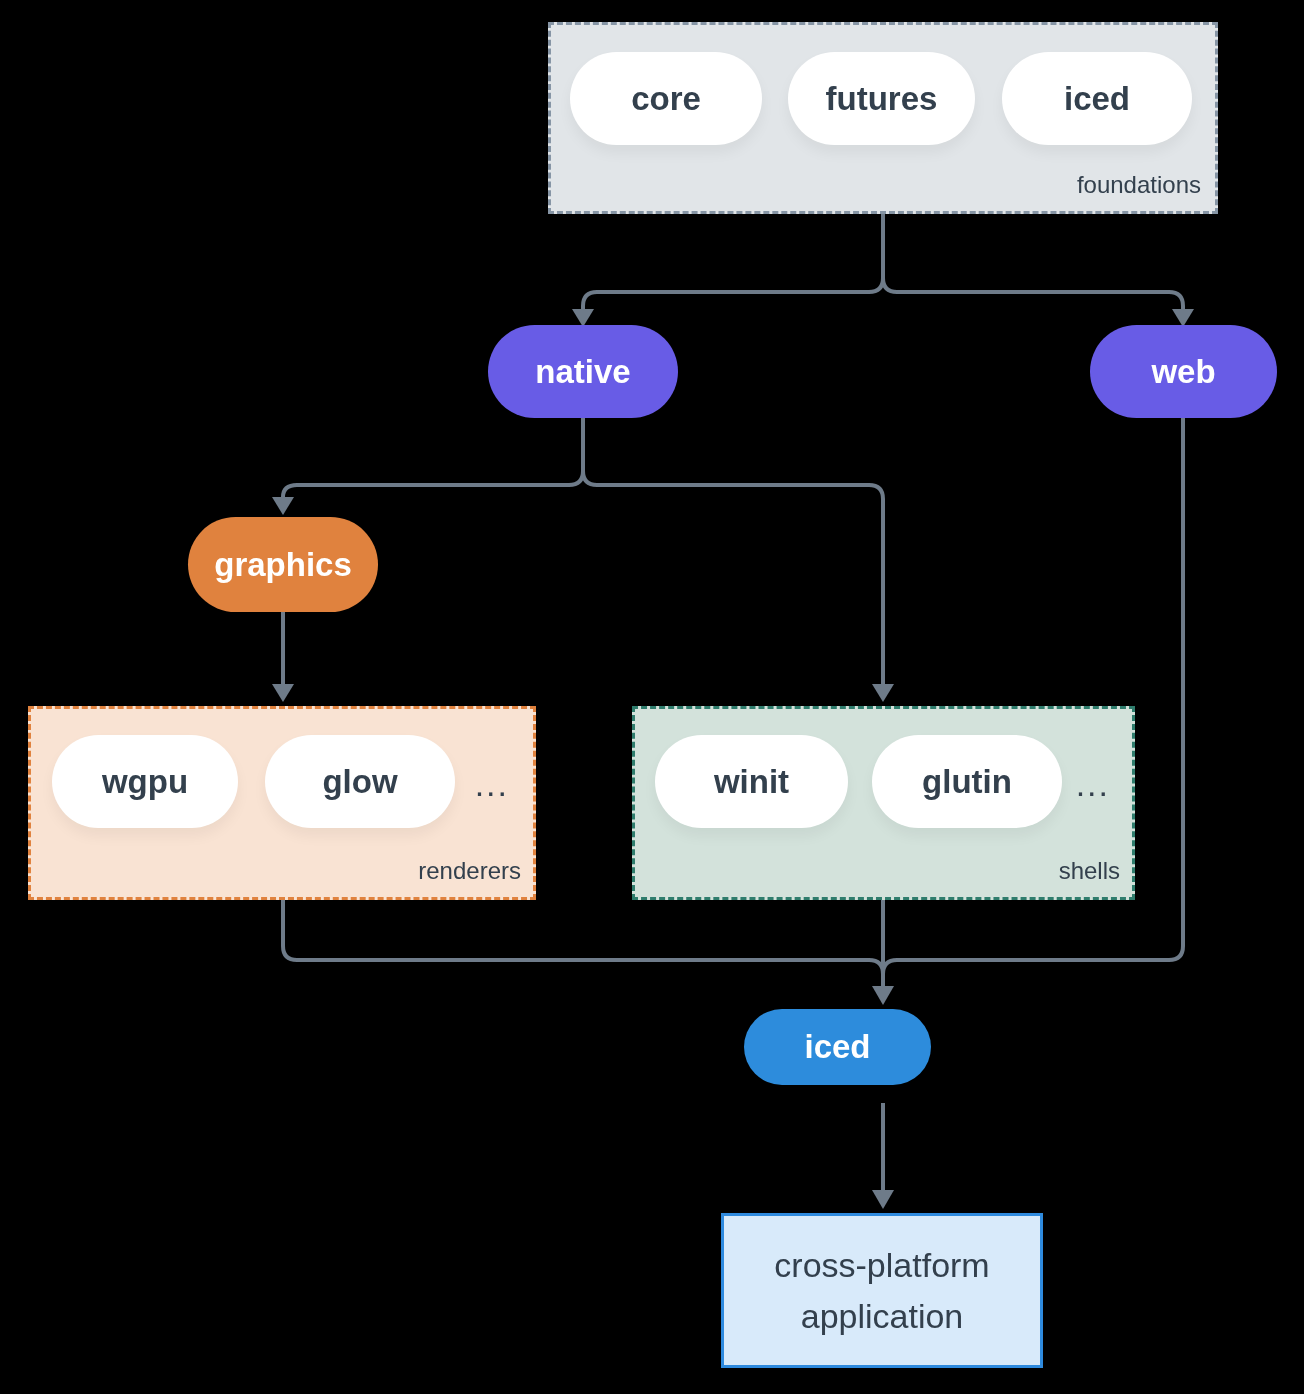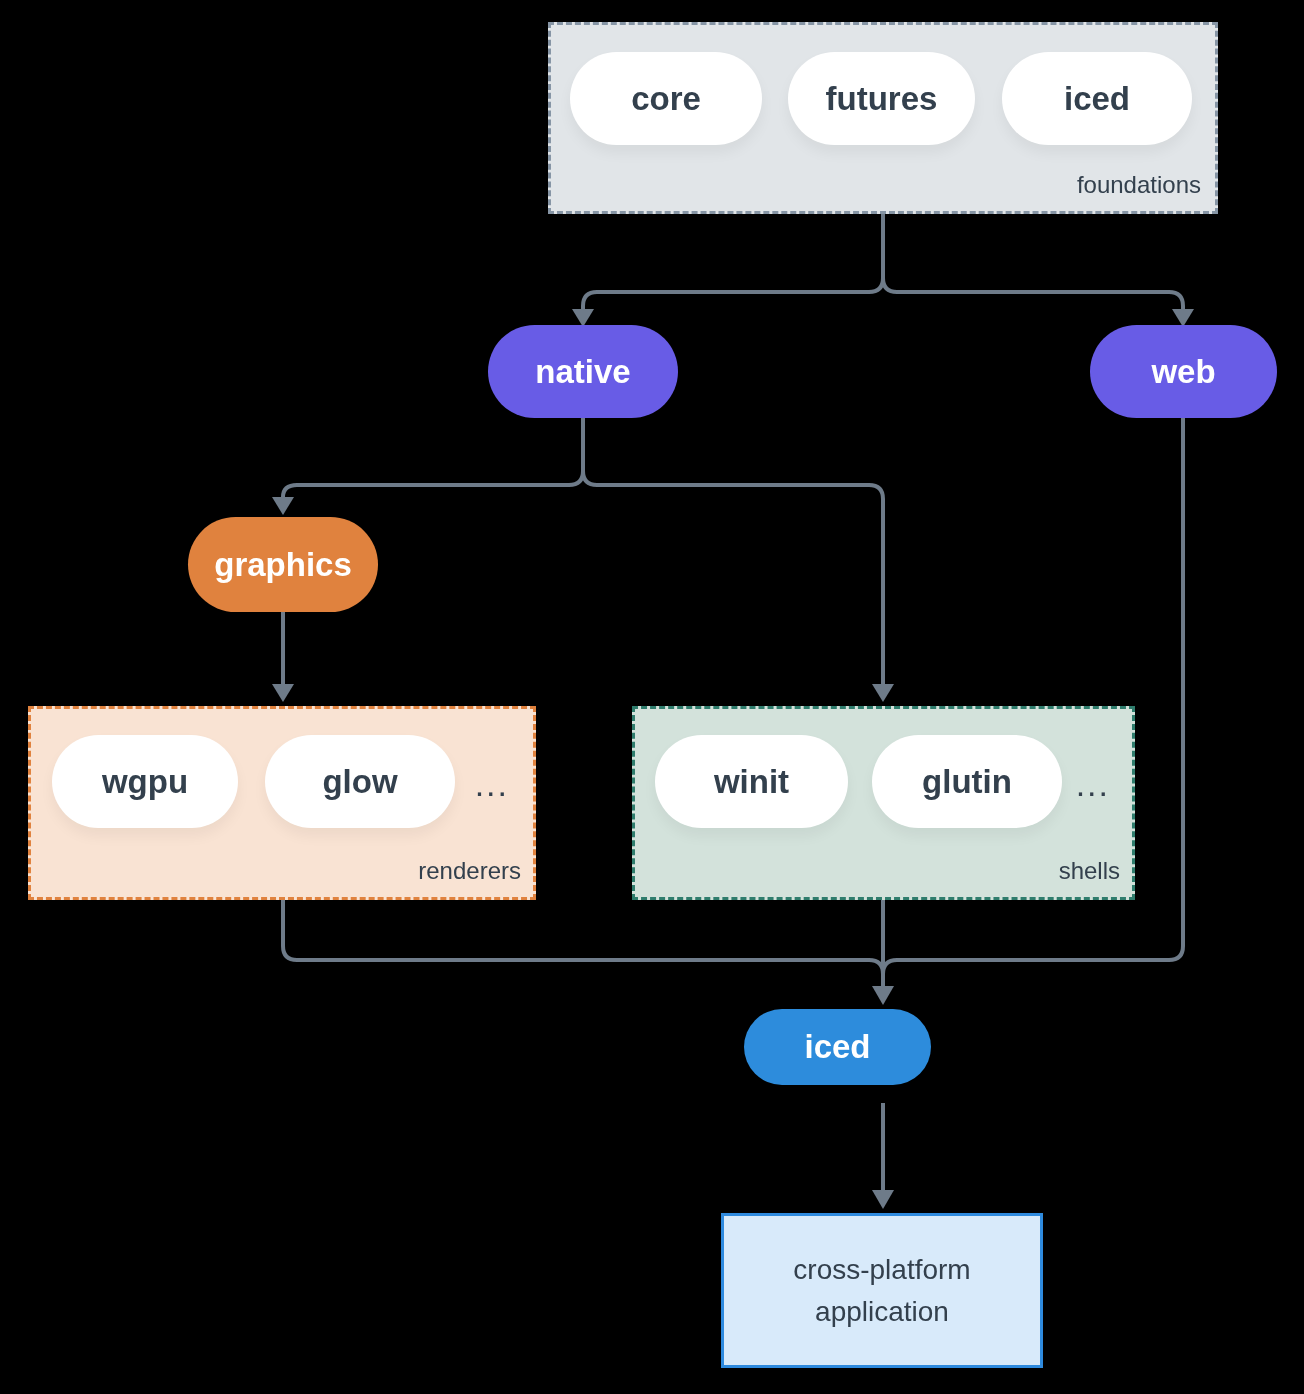--- a/index.html
+++ b/index.html
@@ -55,21 +55,21 @@
     background:var(--shells-bg);border:3px dashed var(--shells-border);}
   #pill-winit{left:655px;top:735px;width:193px;height:93px;}
   #pill-glutin{left:872px;top:735px;width:190px;height:93px;}
   #ellipsis-shells{right:22px;top:29px;height:93px;}
   #label-shells{right:12px;bottom:12px;}
 
   #node-app{
     position:absolute;left:721px;top:1213px;width:322px;height:155px;box-sizing:border-box;
     background:var(--app-bg);border:3px solid var(--app-border);
     display:flex;align-items:center;justify-content:center;text-align:center;
-    font-size:28px;line-height:1.5;color:var(--text-dark);padding:0 30px;
+    font-size:34px;line-height:1.5;color:var(--text-dark);padding:0 30px;
   }
 </style>
 </head>
 <body>
 
 <div id="canvas">
 
   <svg id="wires" viewBox="0 0 1304 1394" xmlns="http://www.w3.org/2000/svg">
 
     <path d="M883 214 L883 278 Q883 292 869 292 L597 292 Q583 292 583 306 L583 309"></path>

